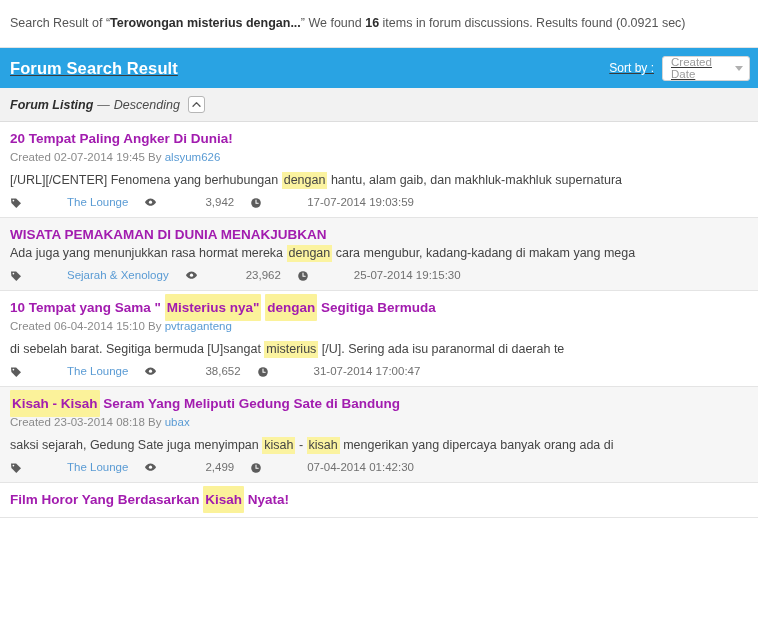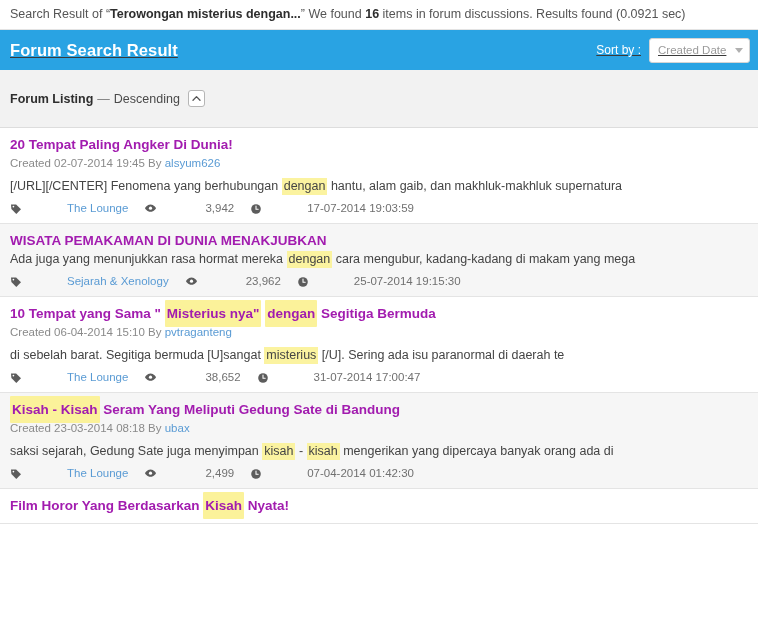--- a/index.html
+++ b/index.html
@@ -13,21 +13,21 @@
     overflow: hidden;
     font-family: "Liberation Sans", sans-serif;
     color: #3a3a3a;
     -webkit-font-smoothing: antialiased;
   }
 
   
   .search-summary {
     height: 29px;
     line-height: 29px;
-    padding: 0 10px;
+    padding: 9px 10px;
     font-size: 12.5px;
     color: #555555;
     background: #ffffff;
     border-bottom: 1px solid #e3e3e3;
     white-space: nowrap;
     overflow: hidden;
   }
   .search-summary .q,
   .search-summary .count {
     font-weight: bold;
@@ -54,21 +54,21 @@
   .sort-wrap {
     display: flex;
     align-items: center;
   }
   .sort-label {
     color: #ffffff;
     font-size: 12px;
     margin-right: 8px;
   }
   .sort-select {
-    width: 101px;
+    width: 88px;
     height: 25px;
     background: #ffffff;
     border: 1px solid #d4d4d4;
     border-radius: 3px;
     display: flex;
     align-items: center;
     justify-content: space-between;
     padding: 0 6px 0 8px;
     box-sizing: border-box;
     font-size: 11.5px;
@@ -82,23 +82,24 @@
     margin-left: 4px;
   }
 
   
   .listing-bar {
     height: 25px;
     background: #f2f2f2;
     border-bottom: 1px solid #dddddd;
     display: flex;
     align-items: center;
-    padding: 16px 10px;
+    padding: 4px 10px;
     font-size: 12.5px;
     color: #4a4a4a;
+    font-style: italic;
   }
   .listing-bar b { color: #2e2e2e; }
   .listing-bar .dash { margin: 0 4px; color: #777; }
   .dir-btn {
     width: 15px; height: 15px;
     border: 1px solid #b6b6b6;
     border-radius: 3px;
     background: #ffffff;
     margin-left: 8px;
     display: inline-flex;

